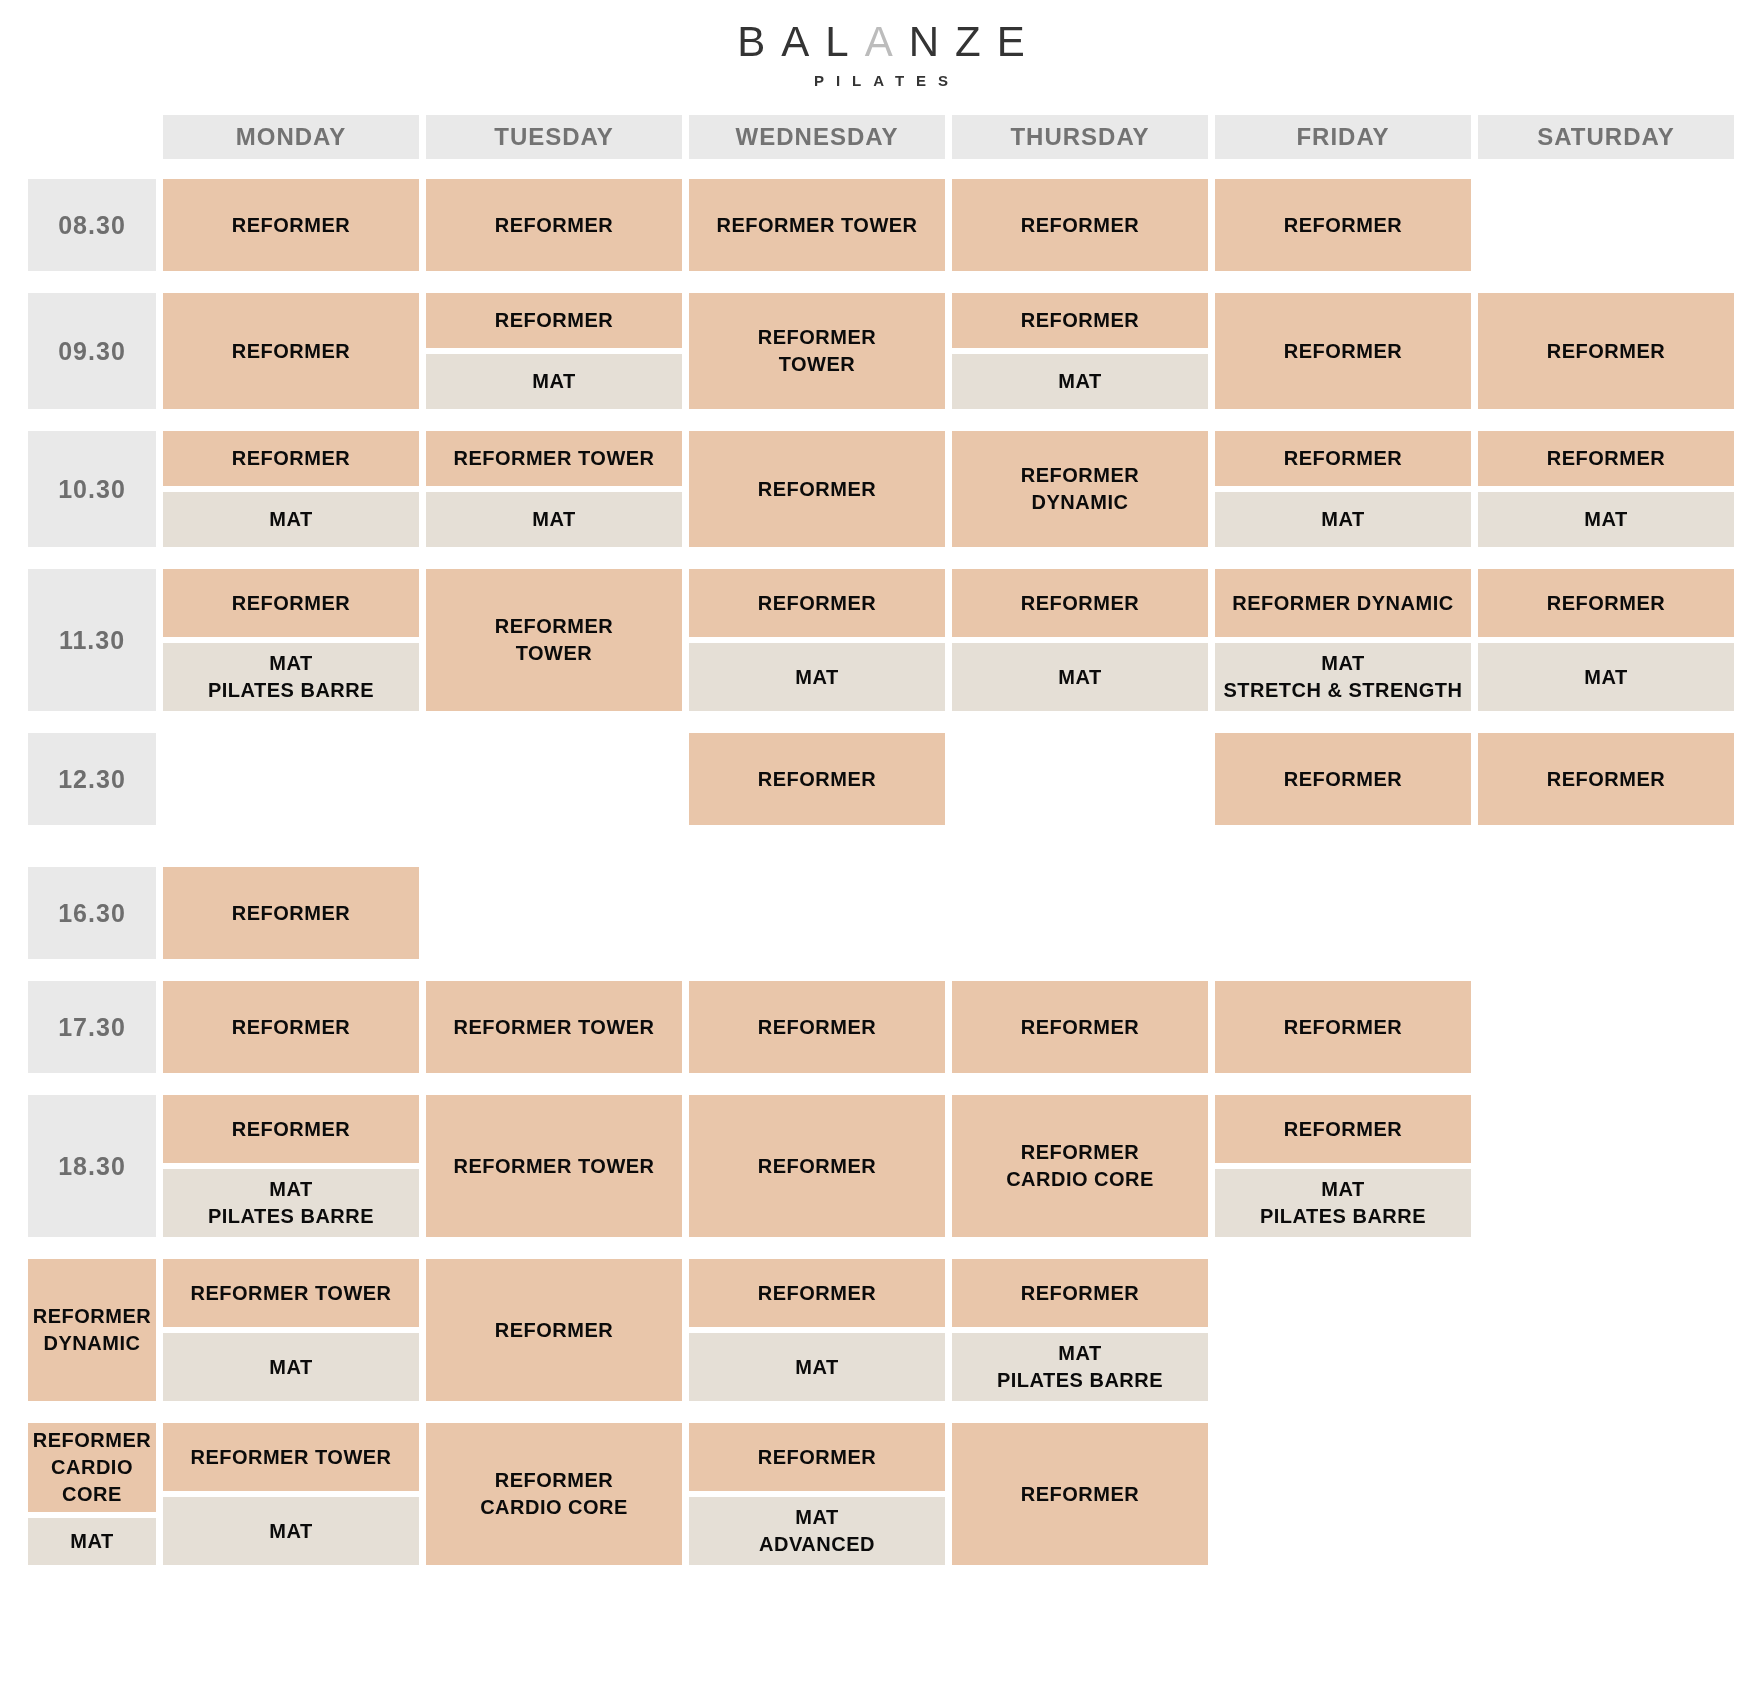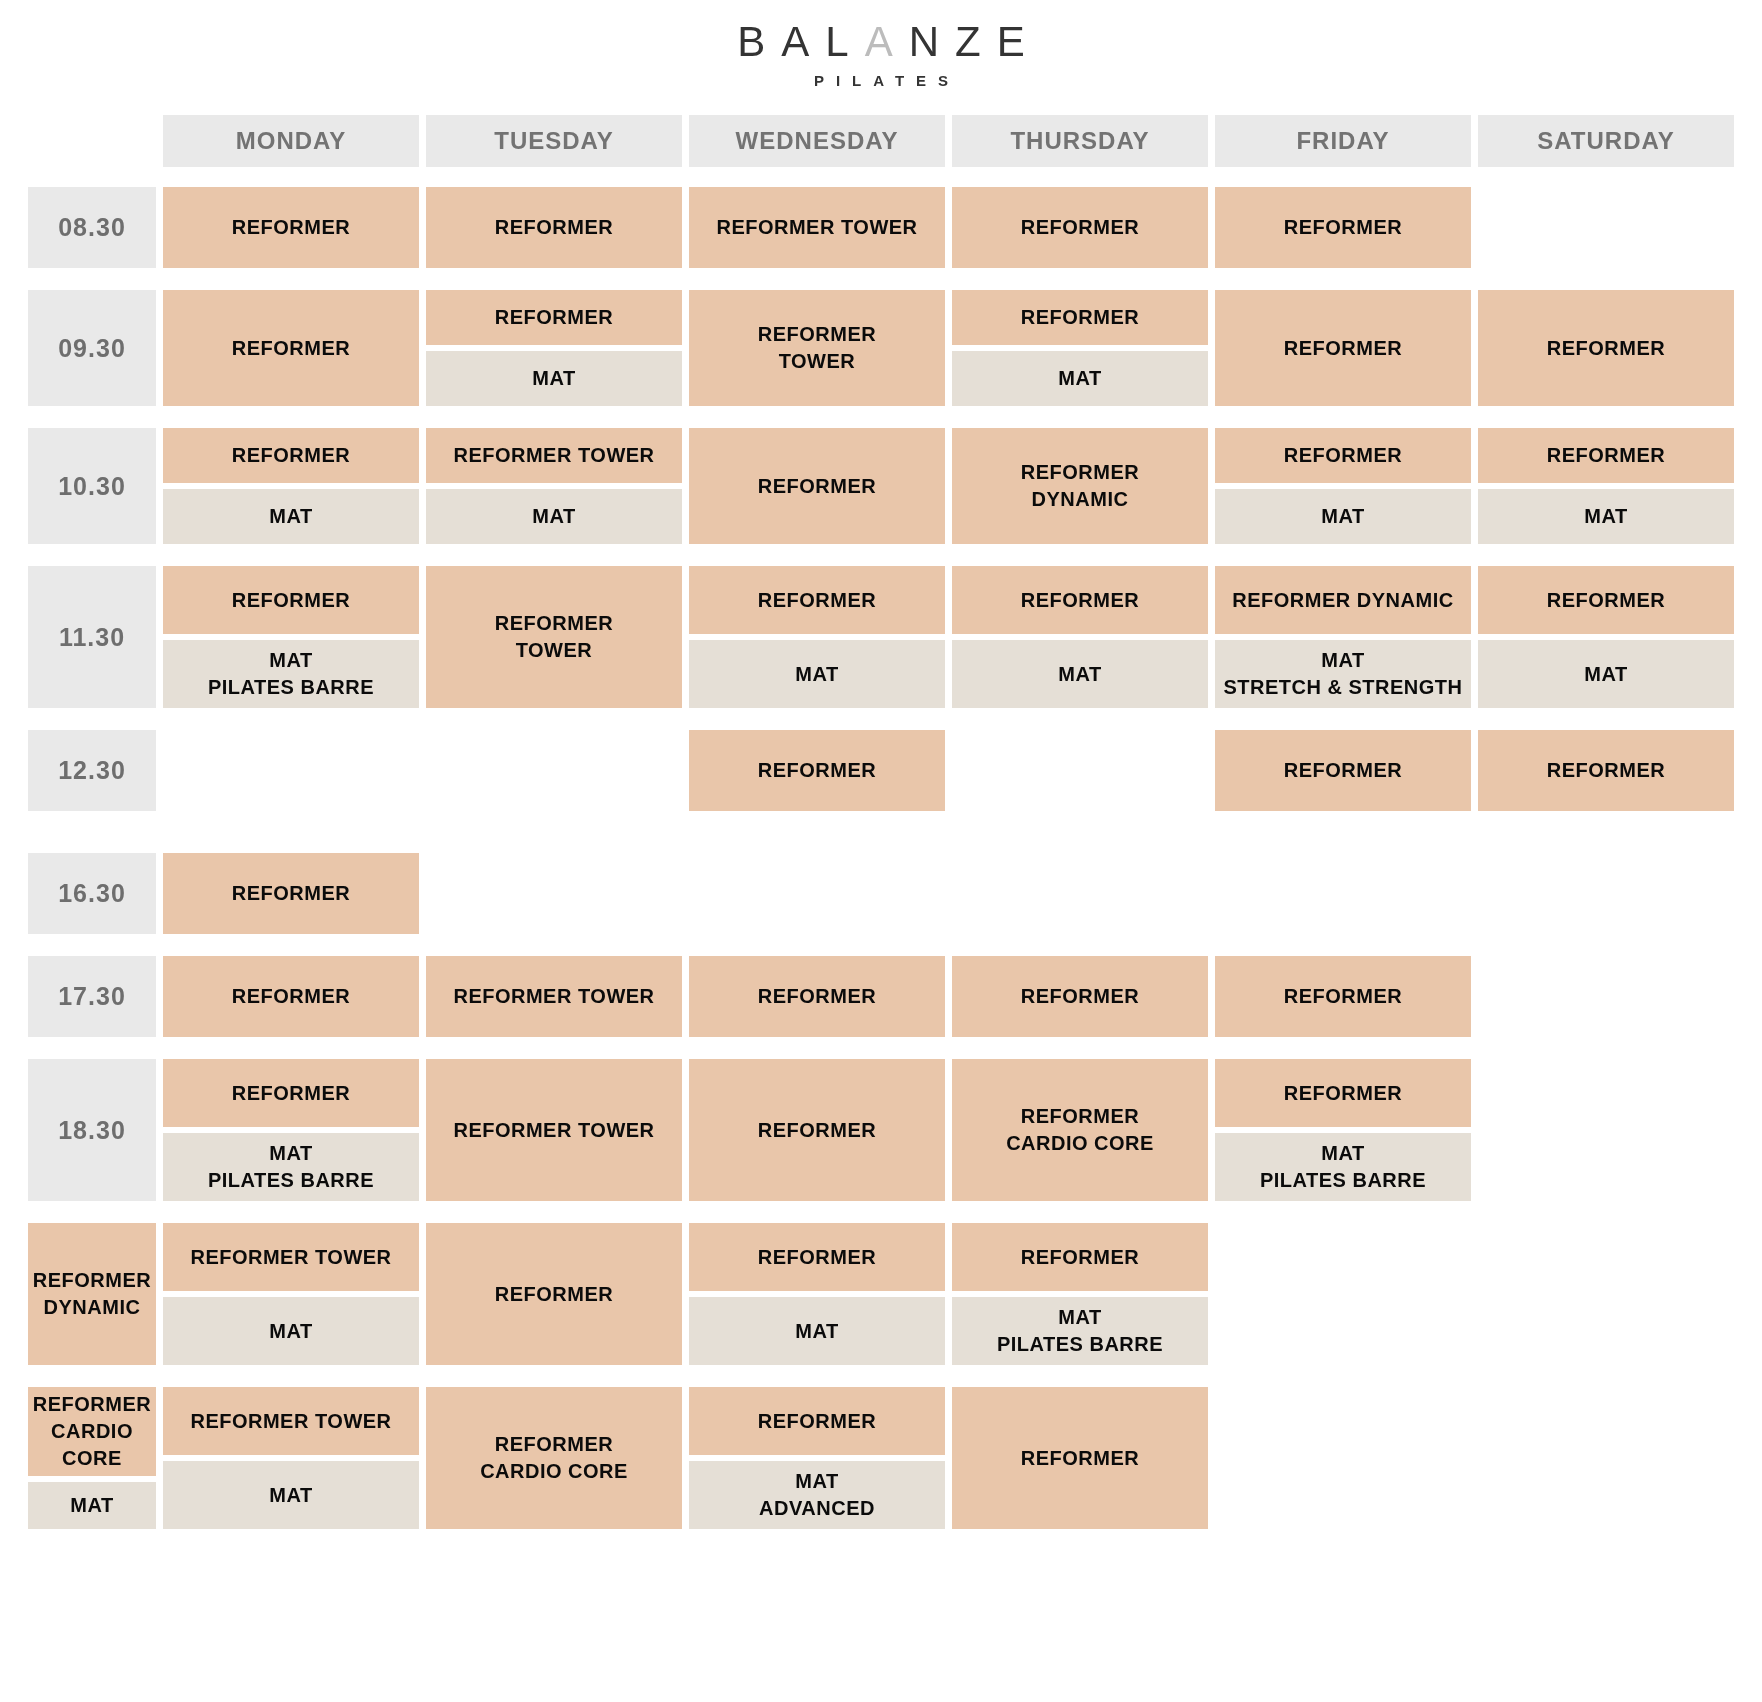--- a/index.html
+++ b/index.html
@@ -45,24 +45,24 @@
   
   .grid-row{
     display:grid;
     grid-template-columns:128px repeat(6,1fr);
     column-gap:7px;
     margin-bottom:22px;
   }
   .grid-row.header-row{ margin-bottom:20px; }
   .grid-row.section-break{ margin-top:42px; }
 
-  .row-s  { height:81px;  }
+  .row-s  { height:92px;  }
   .row-d  { height:116px; }
   .row-dt { height:142px; }
-  .header-row{ height:52px; }
+  .header-row{ height:44px; }
 
   .corner{ background:transparent; }
 
   .day-header{
     background:var(--header-bg);
     color:var(--header-text);
     font-weight:700;
     font-size:24px;
     letter-spacing:1px;
     display:flex;

